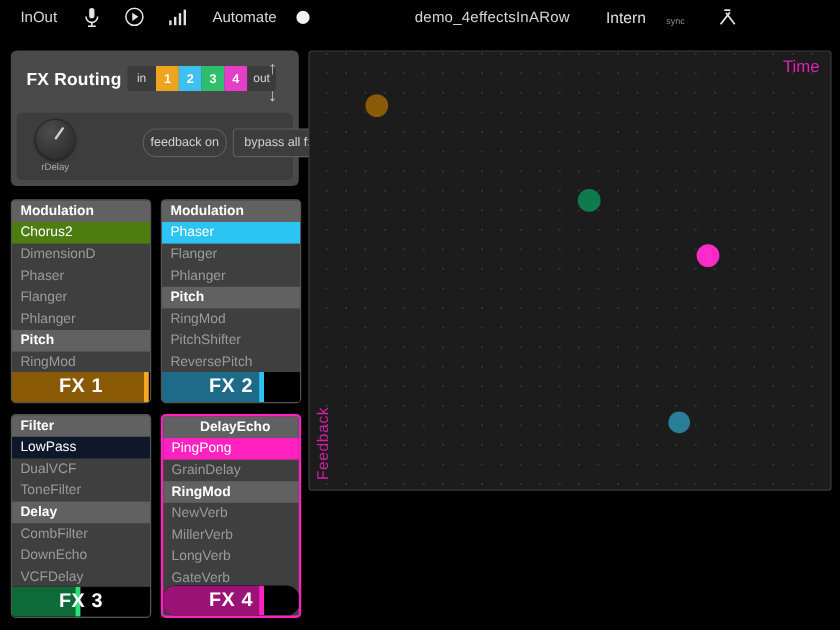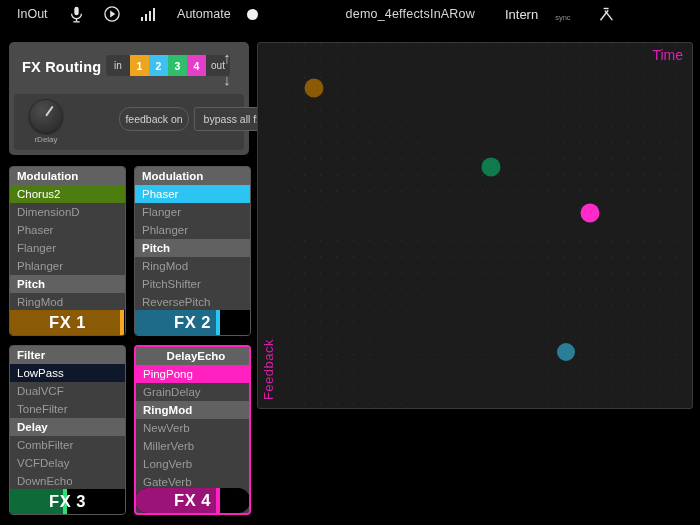--- a/index.html
+++ b/index.html
@@ -405,22 +405,22 @@
     </div>
   </div>
 <div class="fxpanel" id="fx3">
     <div class="fxlist">
       <div class="row header">Filter</div>
       <div class="row sel" style="background: #0f172a;">LowPass</div>
       <div class="row">DualVCF</div>
       <div class="row">ToneFilter</div>
       <div class="row header">Delay</div>
       <div class="row">CombFilter</div>
+      <div class="row">DownEcho</div>
       <div class="row">VCFDelay</div>
-      <div class="row">DownEcho</div>
     </div>
     <div class="fxbar">
       <div class="fill" style="width: 48%; background: rgb(13, 107, 58);"></div>
       <div class="handle" style="left: calc(48% - 2px); background: rgb(47, 224, 122);"></div>
       <div class="fxname">FX 3</div>
     </div>
   </div>
 <div class="fxpanel" id="fx4">
     <div class="fxlist">
       <div class="row header" style="position: relative; text-align: center;">Delay<span class="ghost" style="left: 0px; top: 0px; right: 0px; height: 18px; line-height: 18px;">Echo</span></div>

